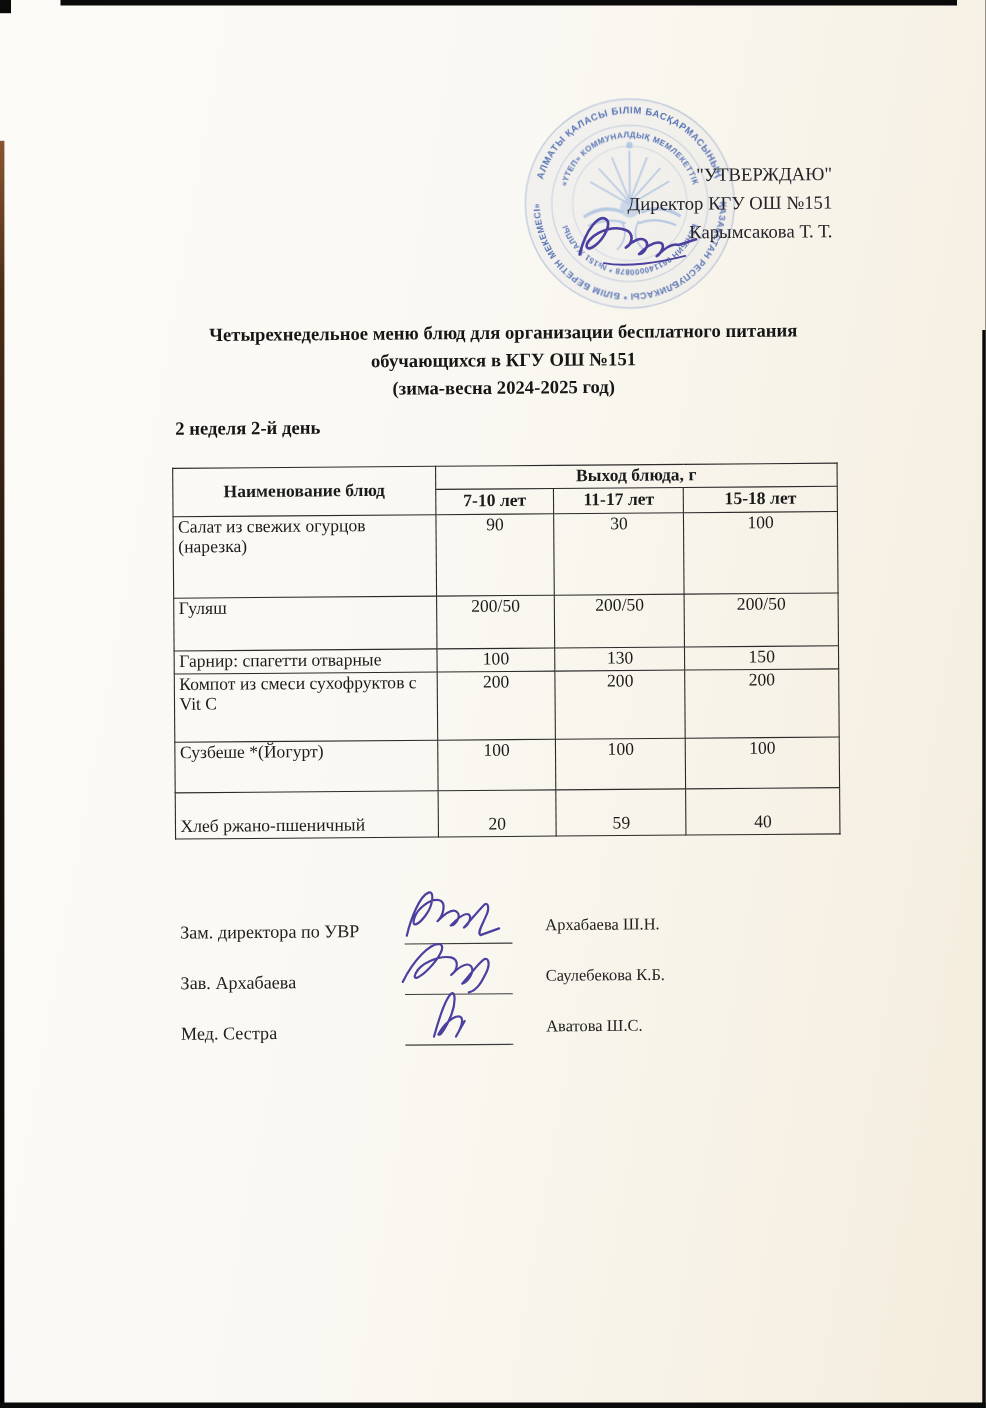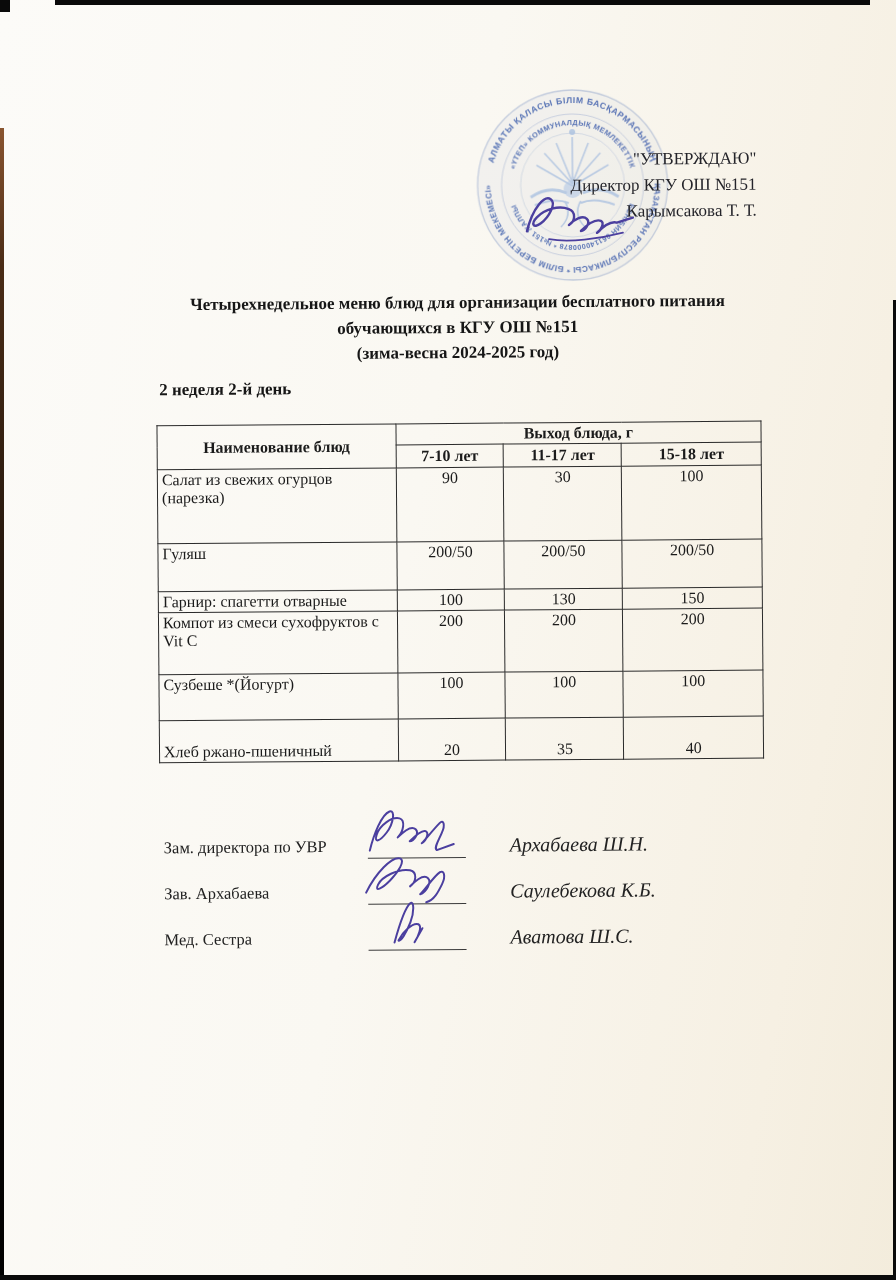--- a/index.html
+++ b/index.html
@@ -38,21 +38,21 @@
   #menu-table td,#menu-table th{border:1.6px solid #2b2b2b;padding:1px 4px;background:transparent;}
   #menu-table th{font-weight:bold;text-align:center;}
   .cell-name{text-align:left;vertical-align:top;padding-left:5px;}
   .cell-val{text-align:center;vertical-align:top;padding-top:2px;}
   tr.row-bottom .cell-name{vertical-align:bottom;padding-bottom:6px;}
   tr.row-bottom .cell-val{vertical-align:bottom;padding-bottom:8px;}
 
   
   .sig-row{position:absolute;left:0;width:896px;height:60px;}
   .sig-role{position:absolute;left:162px;top:0;font-size:16.5px;color:#222;}
-  .sig-name{position:absolute;left:508px;top:-2px;font-size:20px;color:#222;font-style:italic;}
+  .sig-name{position:absolute;left:494px;top:-2px;font-size:15px;color:#222;}
   .sig-line{position:absolute;left:366px;top:21px;width:98px;border-top:1.6px solid #3a3a3a;}
   .sig-scribble{position:absolute;left:352px;top:-38px;width:120px;height:62px;}
   .ink{stroke:#4b3f9f;fill:none;stroke-linecap:round;stroke-linejoin:round;}
 </style>
 </head>
 <body>
 
 <div id="paper">
   <div id="content">
 
@@ -166,21 +166,21 @@
       </tr>
       <tr style="height:46px">
         <td class="cell-name">Сузбеше *(Йогурт)</td>
         <td class="cell-val">100</td>
         <td class="cell-val">100</td>
         <td class="cell-val">100</td>
       </tr>
       <tr style="height:42px" class="row-bottom">
         <td class="cell-name">Хлеб ржано-пшеничный</td>
         <td class="cell-val">20</td>
-        <td class="cell-val">35</td>
+        <td class="cell-val">59</td>
         <td class="cell-val">40</td>
       </tr>
     </tbody>
       </table>
 
     <div class="sig-row" style="top:836px">
       <div class="sig-role">Зам. директора по УВР</div>
       <svg class="sig-scribble" viewBox="0 0 120 62">
         <path class="ink" stroke-width="2" d="M16 52 C20 36 28 16 36 13 C42 11 40 25 33 34 C26 43 20 45 23 36 C26 27 38 18 46 20 C52 22 50 33 44 39 C50 33 58 27 62 31 C66 35 60 43 56 43 C60 39 68 31 72 33 C76 35 72 43 68 45 C72 41 80 31 86 25 C90 21 92 27 88 35 C84 44 80 50 83 52 L100 46"></path>
       </svg>

